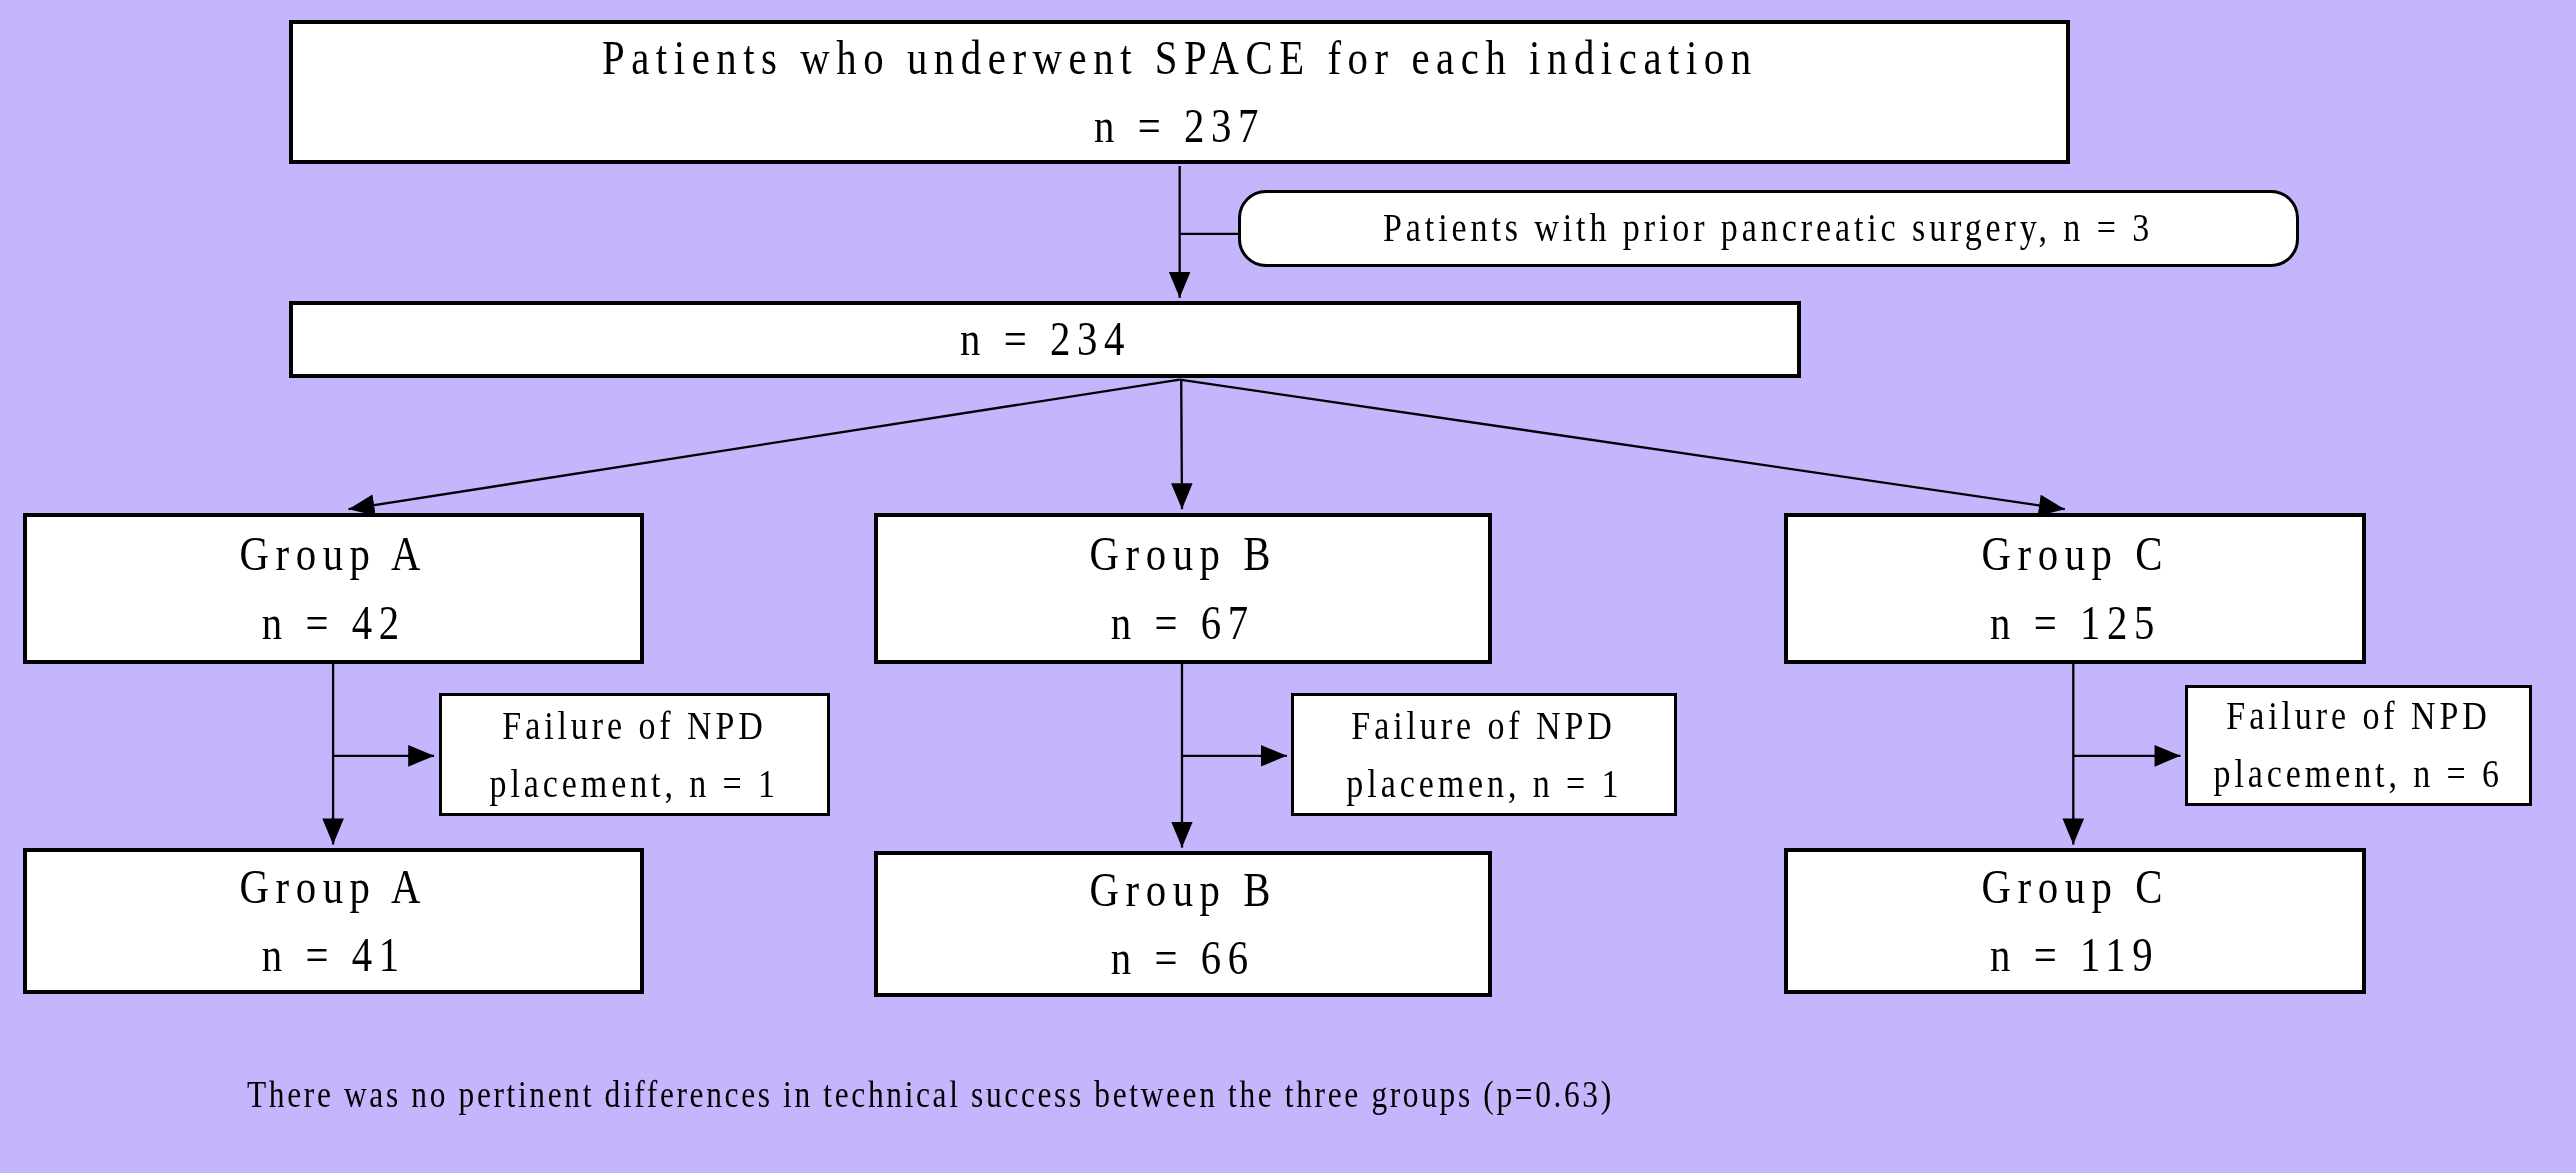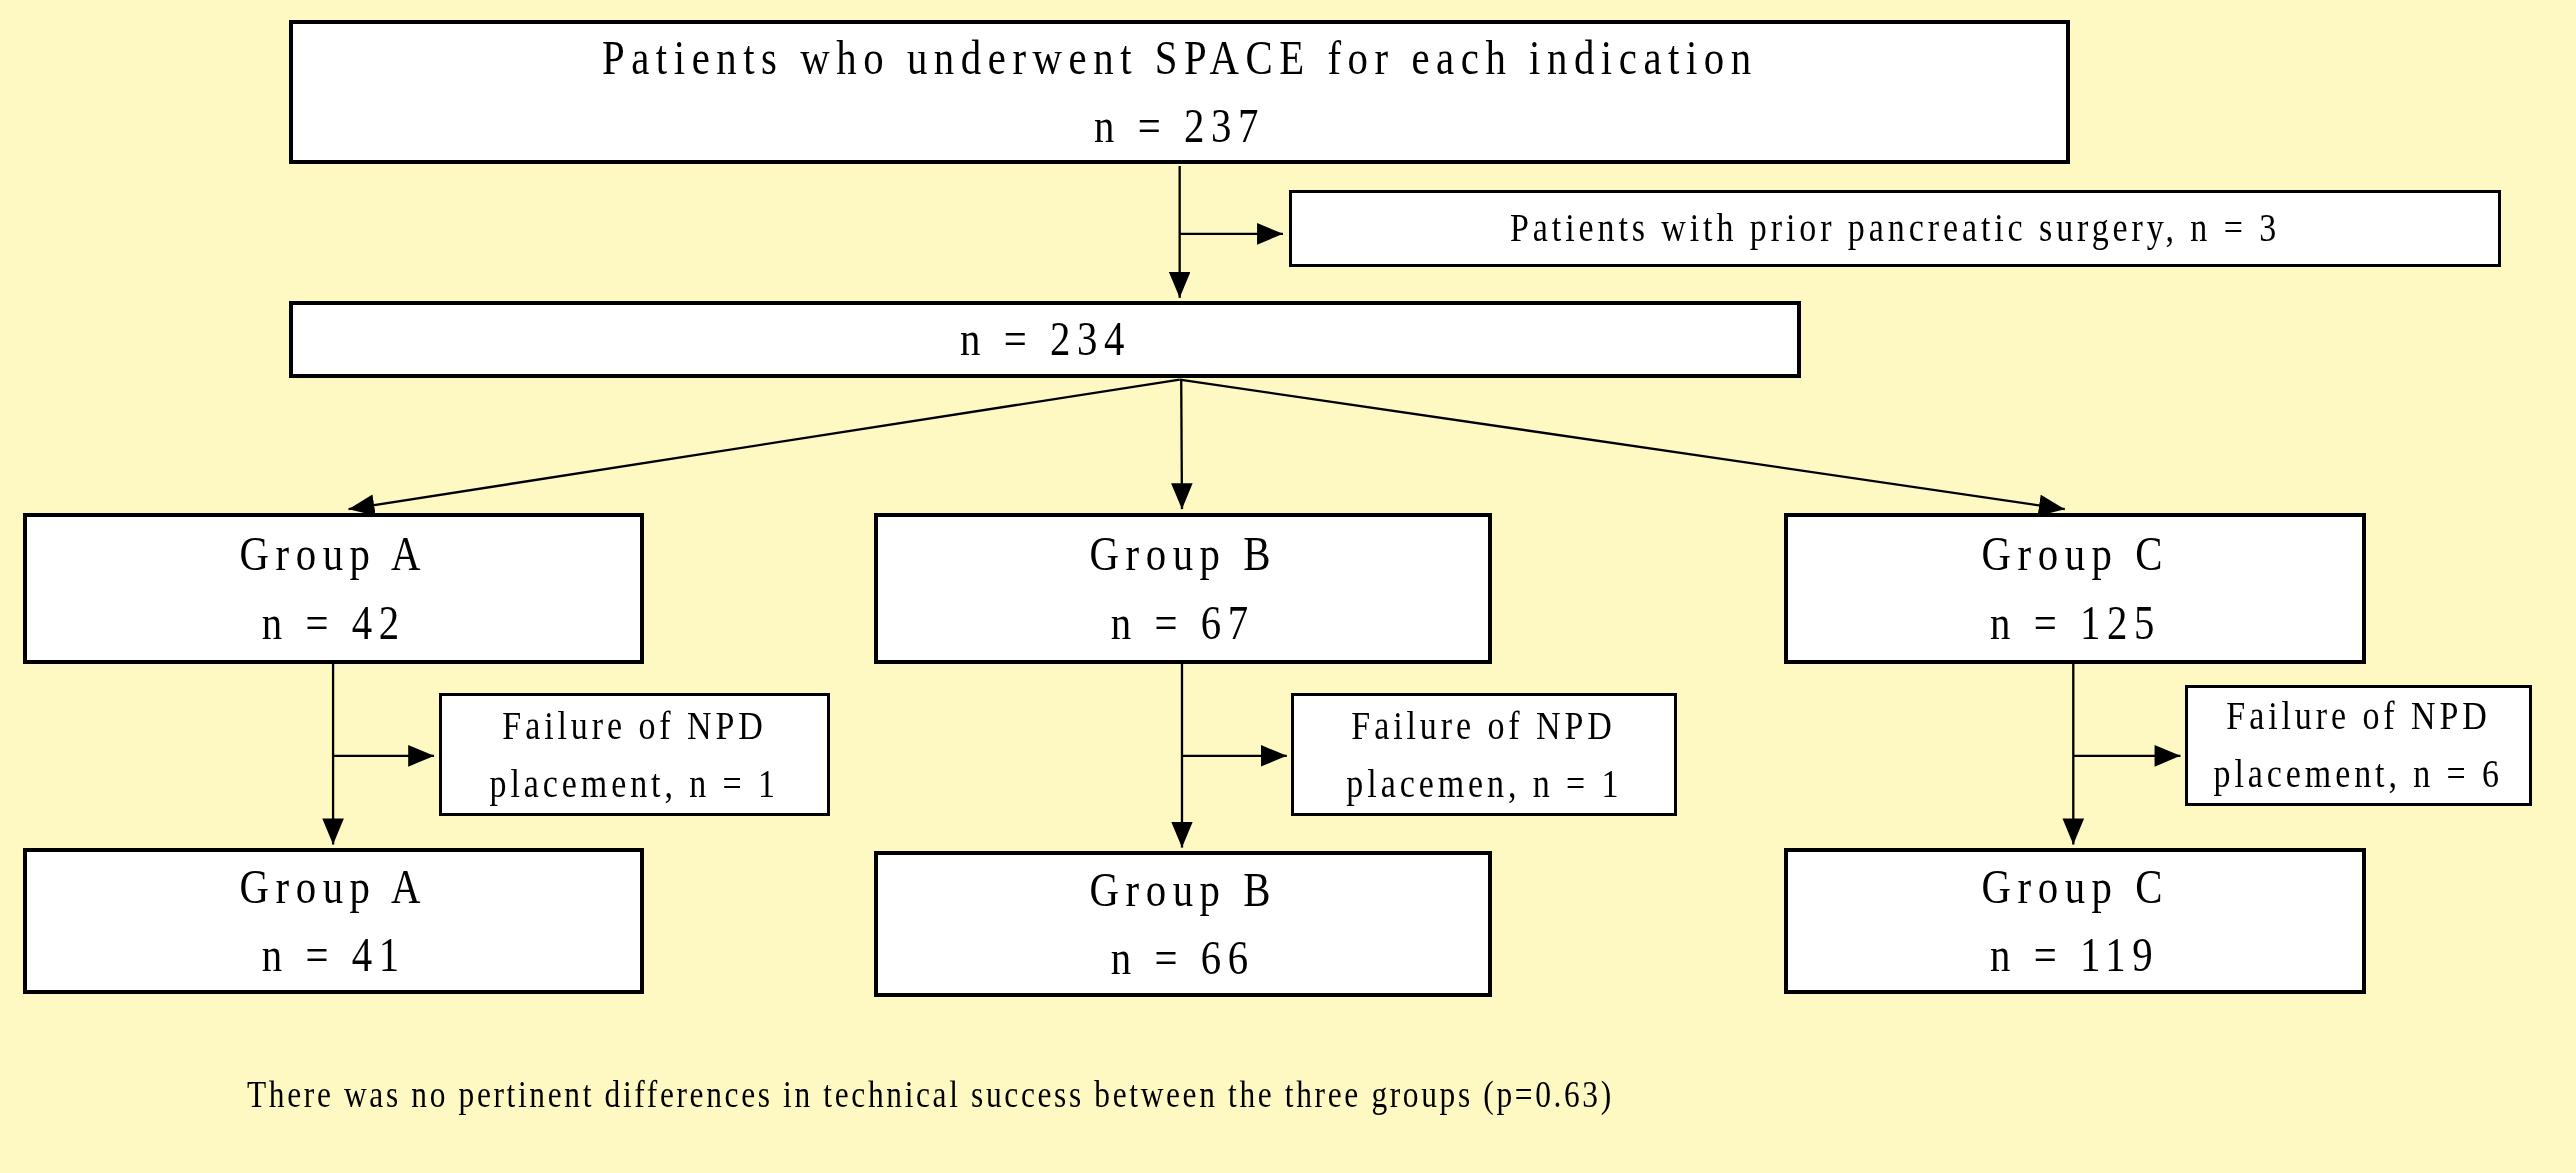--- a/index.html
+++ b/index.html
@@ -1,20 +1,20 @@
 <!DOCTYPE html>
 <html style="font-size:12.3px"><head>
 <meta charset="utf-8">
 <style>
   html, body { margin: 0; padding: 0; background: #ffffff; }
   .canvas {
     position: relative;
     width: 2576px;
     height: 1174px;
-    background: #fef9c3;
+    background: #c4b5fd;
     color: #000000;
     font-family: "Liberation Serif", "DejaVu Serif", serif;
     overflow: hidden;
   }
   svg.connectors {
     position: absolute;
     left: 0; top: 0;
     width: 2576px; height: 1174px;
   }
   .box {
@@ -79,21 +79,21 @@
 
     <line x1="2689" y1="860" x2="2689" y2="1095" stroke="#000000" stroke-width="3" marker-end="url(#arrow)"></line>
     <line x1="2689" y1="980" x2="2828" y2="980" stroke="#000000" stroke-width="3" marker-end="url(#arrow)"></line>
   </svg>
 
   <div class="box" style="left:289px; top:20px; width:1781px; height:144px;">
     <div class="bl">Patients who underwent SPACE for each indication</div>
     <div class="bl">n = 237</div>
   </div>
 
-  <div class="box side" style="left:1289px; top:190px; width:1212px; height:77px;">
+  <div class="box side" style="left:1238px; top:190px; width:1061px; height:77px;border-radius:28px;">
     <div class="bl">Patients with prior pancreatic surgery, n = 3</div>
   </div>
 
   <div class="box" style="left:289px; top:301px; width:1512px; height:77px;">
     <div class="bl">n = 234</div>
   </div>
 
   <div class="box" style="left:23px; top:513px; width:621px; height:151px;">
     <div class="bl">Group A</div>
     <div class="bl">n = 42</div>

